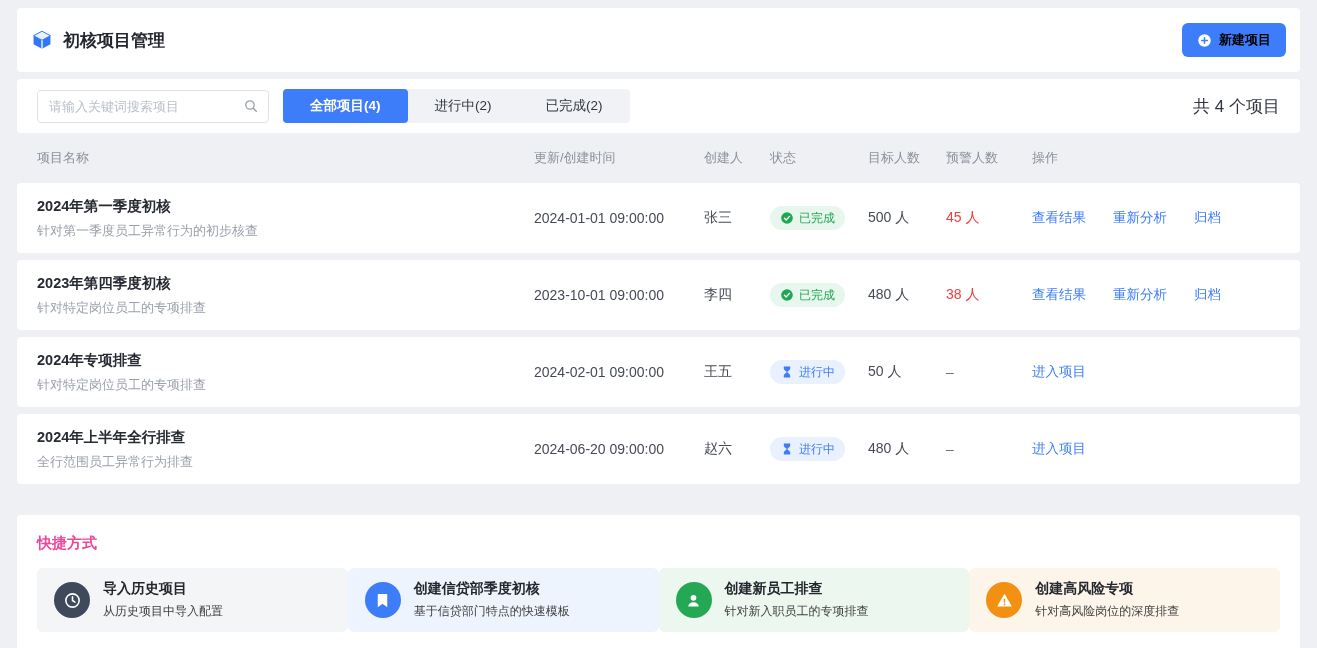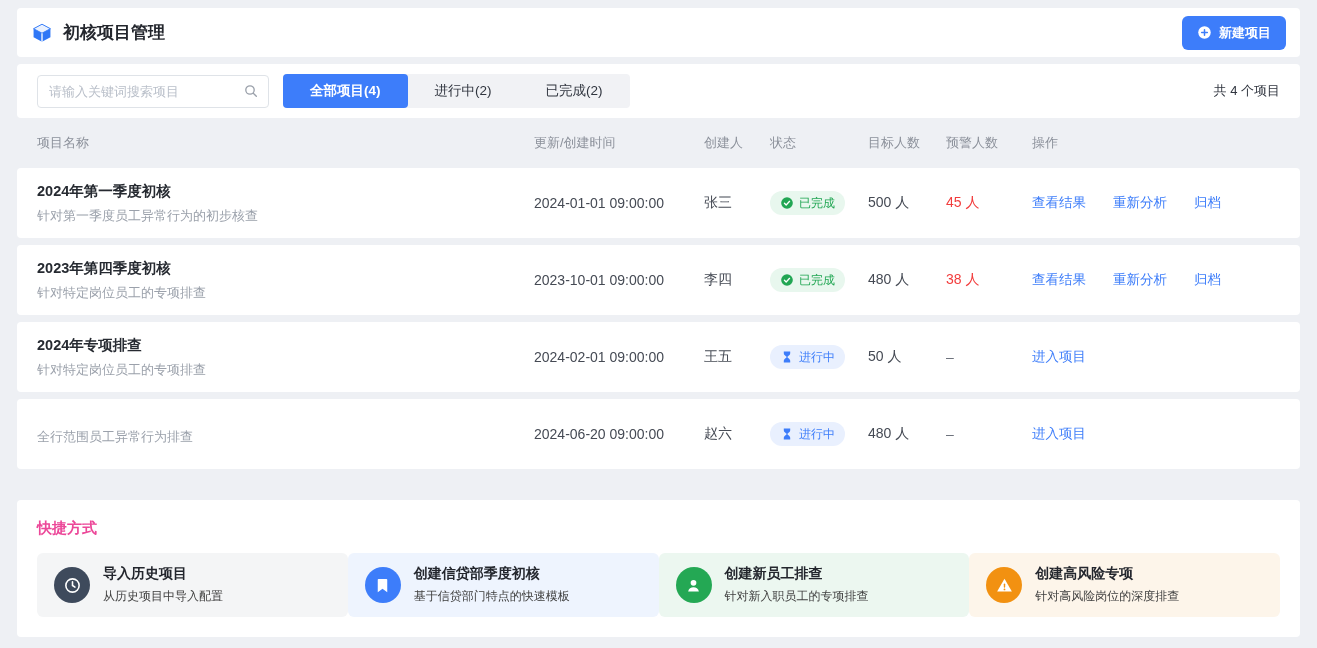--- a/index.html
+++ b/index.html
@@ -8,30 +8,30 @@
     background:#eef0f4;
     font-family:"Liberation Sans","DejaVu Sans",sans-serif;
     color:#23262d;
     overflow:hidden;
     position:relative;
   }
   .card { background:#fff; border-radius:4px; }
 
   
   .header {
-    margin:8px 17px 7px; height:49px;
+    margin:8px 17px 7px; height:64px;
     display:flex; align-items:center; justify-content:space-between;
     padding:0 14px;
   }
   .title-wrap { display:flex; align-items:center; gap:10px; }
   .title-wrap h1 { font-size:17px; font-weight:bold; color:#23262d; }
   .app-icon { width:22px; height:22px; display:inline-flex; }
   .btn-primary {
     display:inline-flex; align-items:center; gap:7px;
-    background:#3d7dfa; color:#ffffff; border:none; cursor:pointer;
+    background:#3d7dfa; color:#000000; border:none; cursor:pointer;
     font-size:13px; font-weight:bold; border-radius:6px;
     padding:8px 15px; font-family:inherit;
   }
   .btn-primary svg { width:15px; height:15px; }
 
   
   .toolbar {
     margin:0 17px; height:54px;
     display:flex; align-items:center; padding:0 20px;justify-content:center;
   }
@@ -42,21 +42,21 @@
     font-family:inherit; background:#fff;
   }
   .search-wrap input::placeholder { color:#b9bfc9; }
   .search-icon { position:absolute; right:10px; top:8px; width:16px; height:16px; cursor:pointer; }
   .tabs { display:flex; margin-left:14px; background:#f1f2f5; border-radius:4px; }
   .tab {
     height:34px; line-height:34px; padding:0 27px; font-size:13.5px;
     color:#30353f; cursor:pointer; border-radius:4px; white-space:nowrap;
   }
   .tab.active { background:#3d7dfa; color:#fff; font-weight:bold; }
-  .total-count { margin-left:auto; font-size:13px; color:#30353f; }
+  .total-count { margin-left:auto; font-size:17px; color:#30353f; }
 
   
   .thead {
     margin:0 17px; height:50px; display:flex; align-items:center;
     padding:0 20px; color:#8b909a; font-size:13px;
   }
   .col { flex:none; }
   .col-name   { flex:1 1 auto; min-width:0; padding-right:12px; }
   .col-time   { width:170px; }
   .col-creator{ width:66px; }
@@ -223,20 +223,21 @@
           <span>进行中</span>
         </span></div>
       <div class="col col-target cell">50 人</div>
       <div class="col col-warn cell muted">–</div>
       <div class="col col-action actions">
         <span class="action-link">进入项目</span>
       </div>
     </div>
     <div class="row card">
       <div class="col col-name">
+        <div class="row-title">2024年上半年全行排查</div>
         <div class="row-desc">全行范围员工异常行为排查</div>
       </div>
       <div class="col col-time cell">2024-06-20  09:00:00</div>
       <div class="col col-creator cell">赵六</div>
       <div class="col col-status"><span class="badge processing">
           <span style="display: inline-flex;">
             <svg viewBox="0 0 24 24">
               <path d="M6.5 2.5h11v3c0 2.3-1.9 3.8-3.6 5L12.4 12l1.5 1.5c1.7 1.2 3.6 2.7 3.6 5v3h-11v-3c0-2.3 1.9-3.8 3.6-5L11.6 12l-1.5-1.5c-1.7-1.2-3.6-2.7-3.6-5v-3z" fill="#3d7dfa"></path>
             </svg>
           </span>

